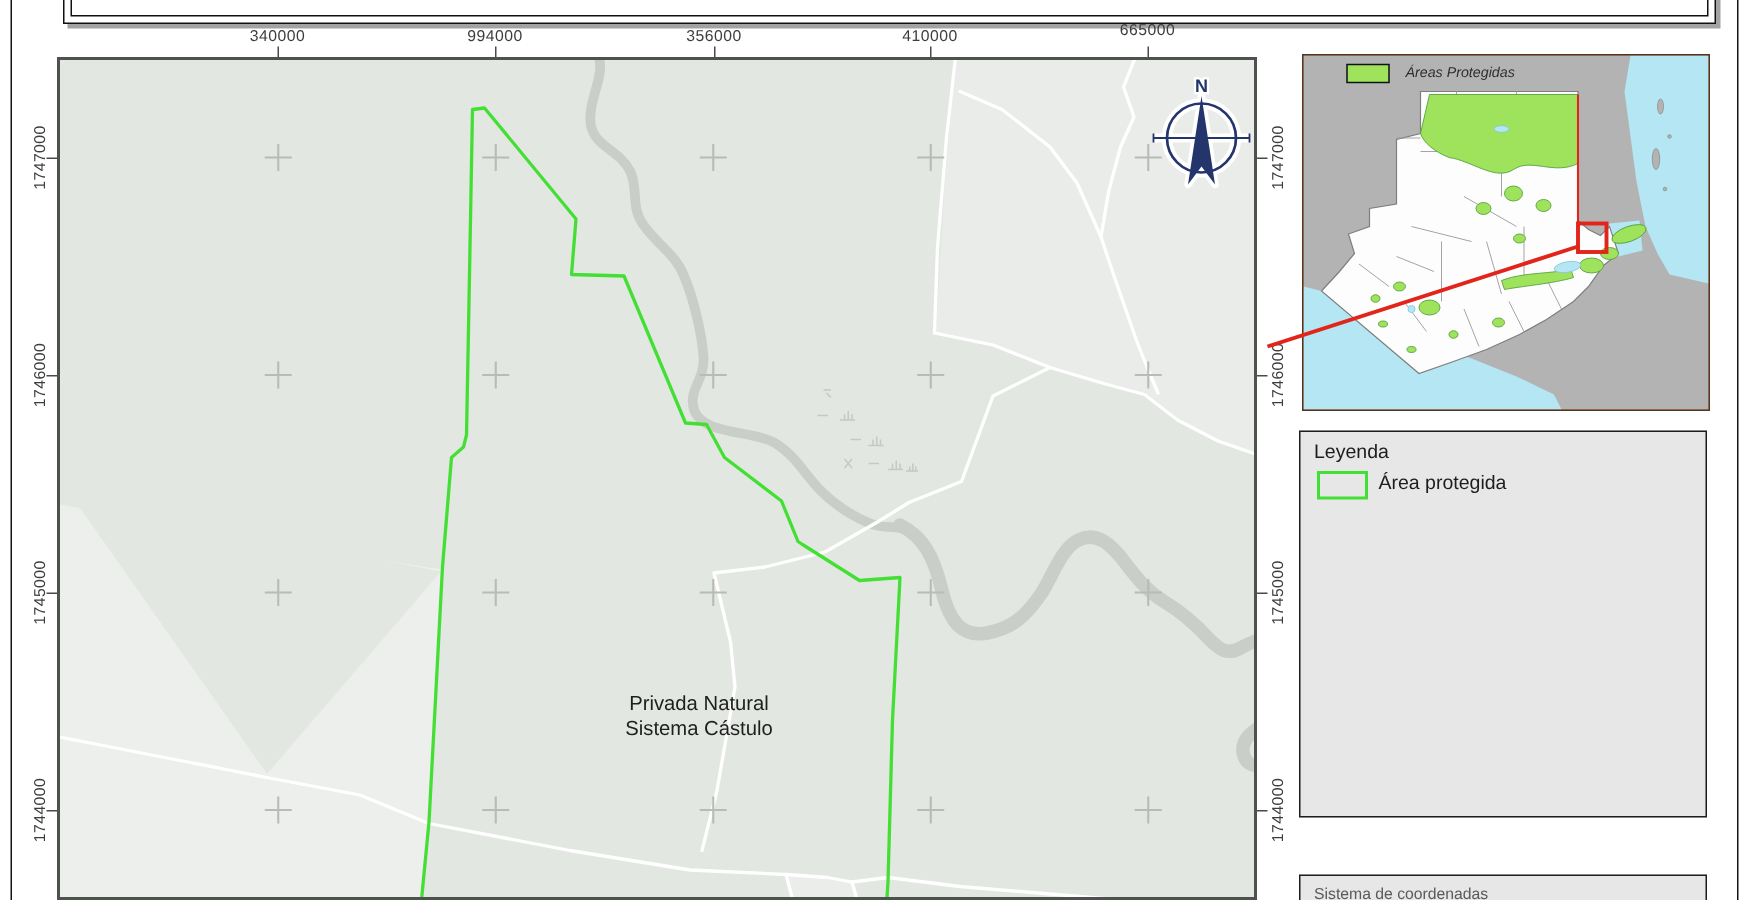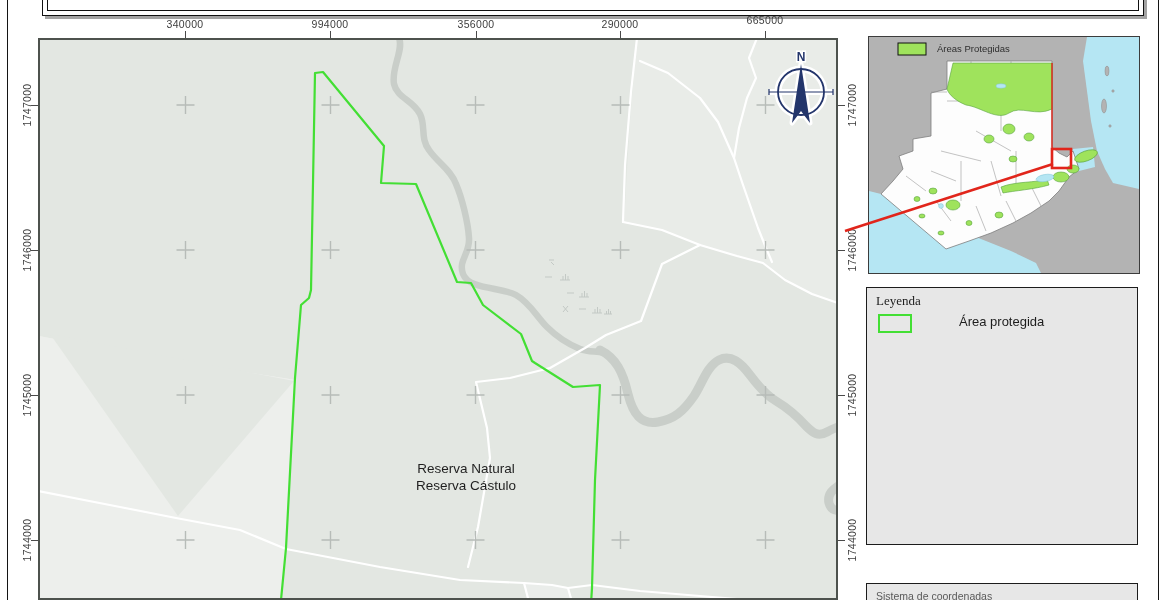--- a/index.html
+++ b/index.html
@@ -15,28 +15,28 @@
   .map-frame svg{position:absolute;left:-2px;top:-2px;}
   .coord{position:absolute;color:#3d3d3d;font-size:10.5px;letter-spacing:.3px;white-space:nowrap;}
   .coord.top{transform:translate(-50%,0);}
   .coord.vert{transform:translate(-50%,-50%) rotate(-90deg);}
   .tick{position:absolute;background:#4a4a4a;}
   .tick.v{width:1px;height:7px;}
   .tick.h{width:7px;height:1px;}
   .place-label{position:absolute;left:426px;top:420px;transform:translate(-50%,0);
         text-align:center;color:#1f1f1f;font-size:13.5px;line-height:17px;white-space:nowrap;}
   .inset{position:absolute;left:868px;top:36px;width:270px;height:236px;
-        border:1.8px solid #3c3c3c;background:#f97316;box-sizing:content-box;overflow:hidden;}
+        border:1.8px solid #3c3c3c;background:#f97316;box-sizing:content-box;overflow:hidden;font-style:italic;}
   .inset svg{display:block;}
   .inset-legend-label{position:absolute;left:68px;top:6px;font-size:9.5px;color:#2e2e2e;white-space:nowrap;}
   .legend-box{position:absolute;left:866px;top:287px;width:272px;height:258px;background:#e7e7e7;
         border:1.5px solid #1c1c1c;box-sizing:border-box;}
-  .legend-title{position:absolute;left:9px;top:5px;font-size:13px;color:#1d1d1d;font-family:Liberation Serif, serif;}
+  .legend-title{position:absolute;left:9px;top:5px;font-size:13px;color:#1d1d1d;}
   .legend-swatch{position:absolute;left:11px;top:26px;width:30px;height:15px;border:2px solid #43df34;}
-  .legend-item-label{position:absolute;left:52px;top:26px;font-size:13px;color:#1d1d1d;margin-left:40px;}
+  .legend-item-label{position:absolute;left:52px;top:26px;font-size:13px;color:#1d1d1d;}
   .footer-box{position:absolute;left:866px;top:583px;width:272px;height:46px;background:#e7e7e7;
         border:1.5px solid #1c1c1c;box-sizing:border-box;}
   .footer-text{position:absolute;left:9px;top:6px;font-size:10.5px;color:#5a5a5a;}
   .overlay-svg{position:absolute;left:0;top:0;pointer-events:none;}
   .north-n{font-size:12px;fill:#23356b;font-weight:bold;paint-order:stroke;stroke:#ffffff;stroke-width:3px;}
 </style>
 </head>
 <body>
 
 <div class="page">
@@ -102,29 +102,29 @@
         <path d="M769,92 H833" stroke="#ffffff" stroke-width="6" fill="none"></path>
         <path d="M801,64 L810,123 L801,111 L792,123 Z" fill="#ffffff" stroke="#ffffff" stroke-width="5" stroke-linejoin="round"></path>
         <circle cx="801" cy="92" r="23" fill="none" stroke="#23356b" stroke-width="1.8"></circle>
         <path d="M769,92 H833 M769,89 v6 M833,89 v6" stroke="#23356b" stroke-width="1.2" fill="none"></path>
         <path d="M801,64 L810,123 L801,111 L792,123 Z" fill="#23356b"></path>
         <text x="801" y="61" text-anchor="middle" class="north-n">N</text>
       </g>
     </svg>
 
     <div class="place-label">
-      <div>Reserva Natural</div>
-      <div>Reserva Cástulo</div>
+      <div>Privada Natural</div>
+      <div>Sistema Cástulo</div>
     </div>
   </div>
 
   <span class="coord top" style="left:185px;top:18px">340000</span>
   <span class="coord top" style="left:330px;top:18px">994000</span>
   <span class="coord top" style="left:476px;top:18px">356000</span>
-  <span class="coord top" style="left:620px;top:18px">290000</span>
+  <span class="coord top" style="left:620px;top:18px">410000</span>
   <span class="coord top" style="left:765px;top:14px">665000</span>
   <div class="tick v" style="left:185px;top:31px"></div>
   <div class="tick v" style="left:330px;top:31px"></div>
   <div class="tick v" style="left:476px;top:31px"></div>
   <div class="tick v" style="left:620px;top:31px"></div>
   <div class="tick v" style="left:765px;top:31px"></div>
 
   <span class="coord vert" style="left:27px;top:105px">1747000</span>
   <span class="coord vert" style="left:27px;top:250px">1746000</span>
   <span class="coord vert" style="left:27px;top:395px">1745000</span>

